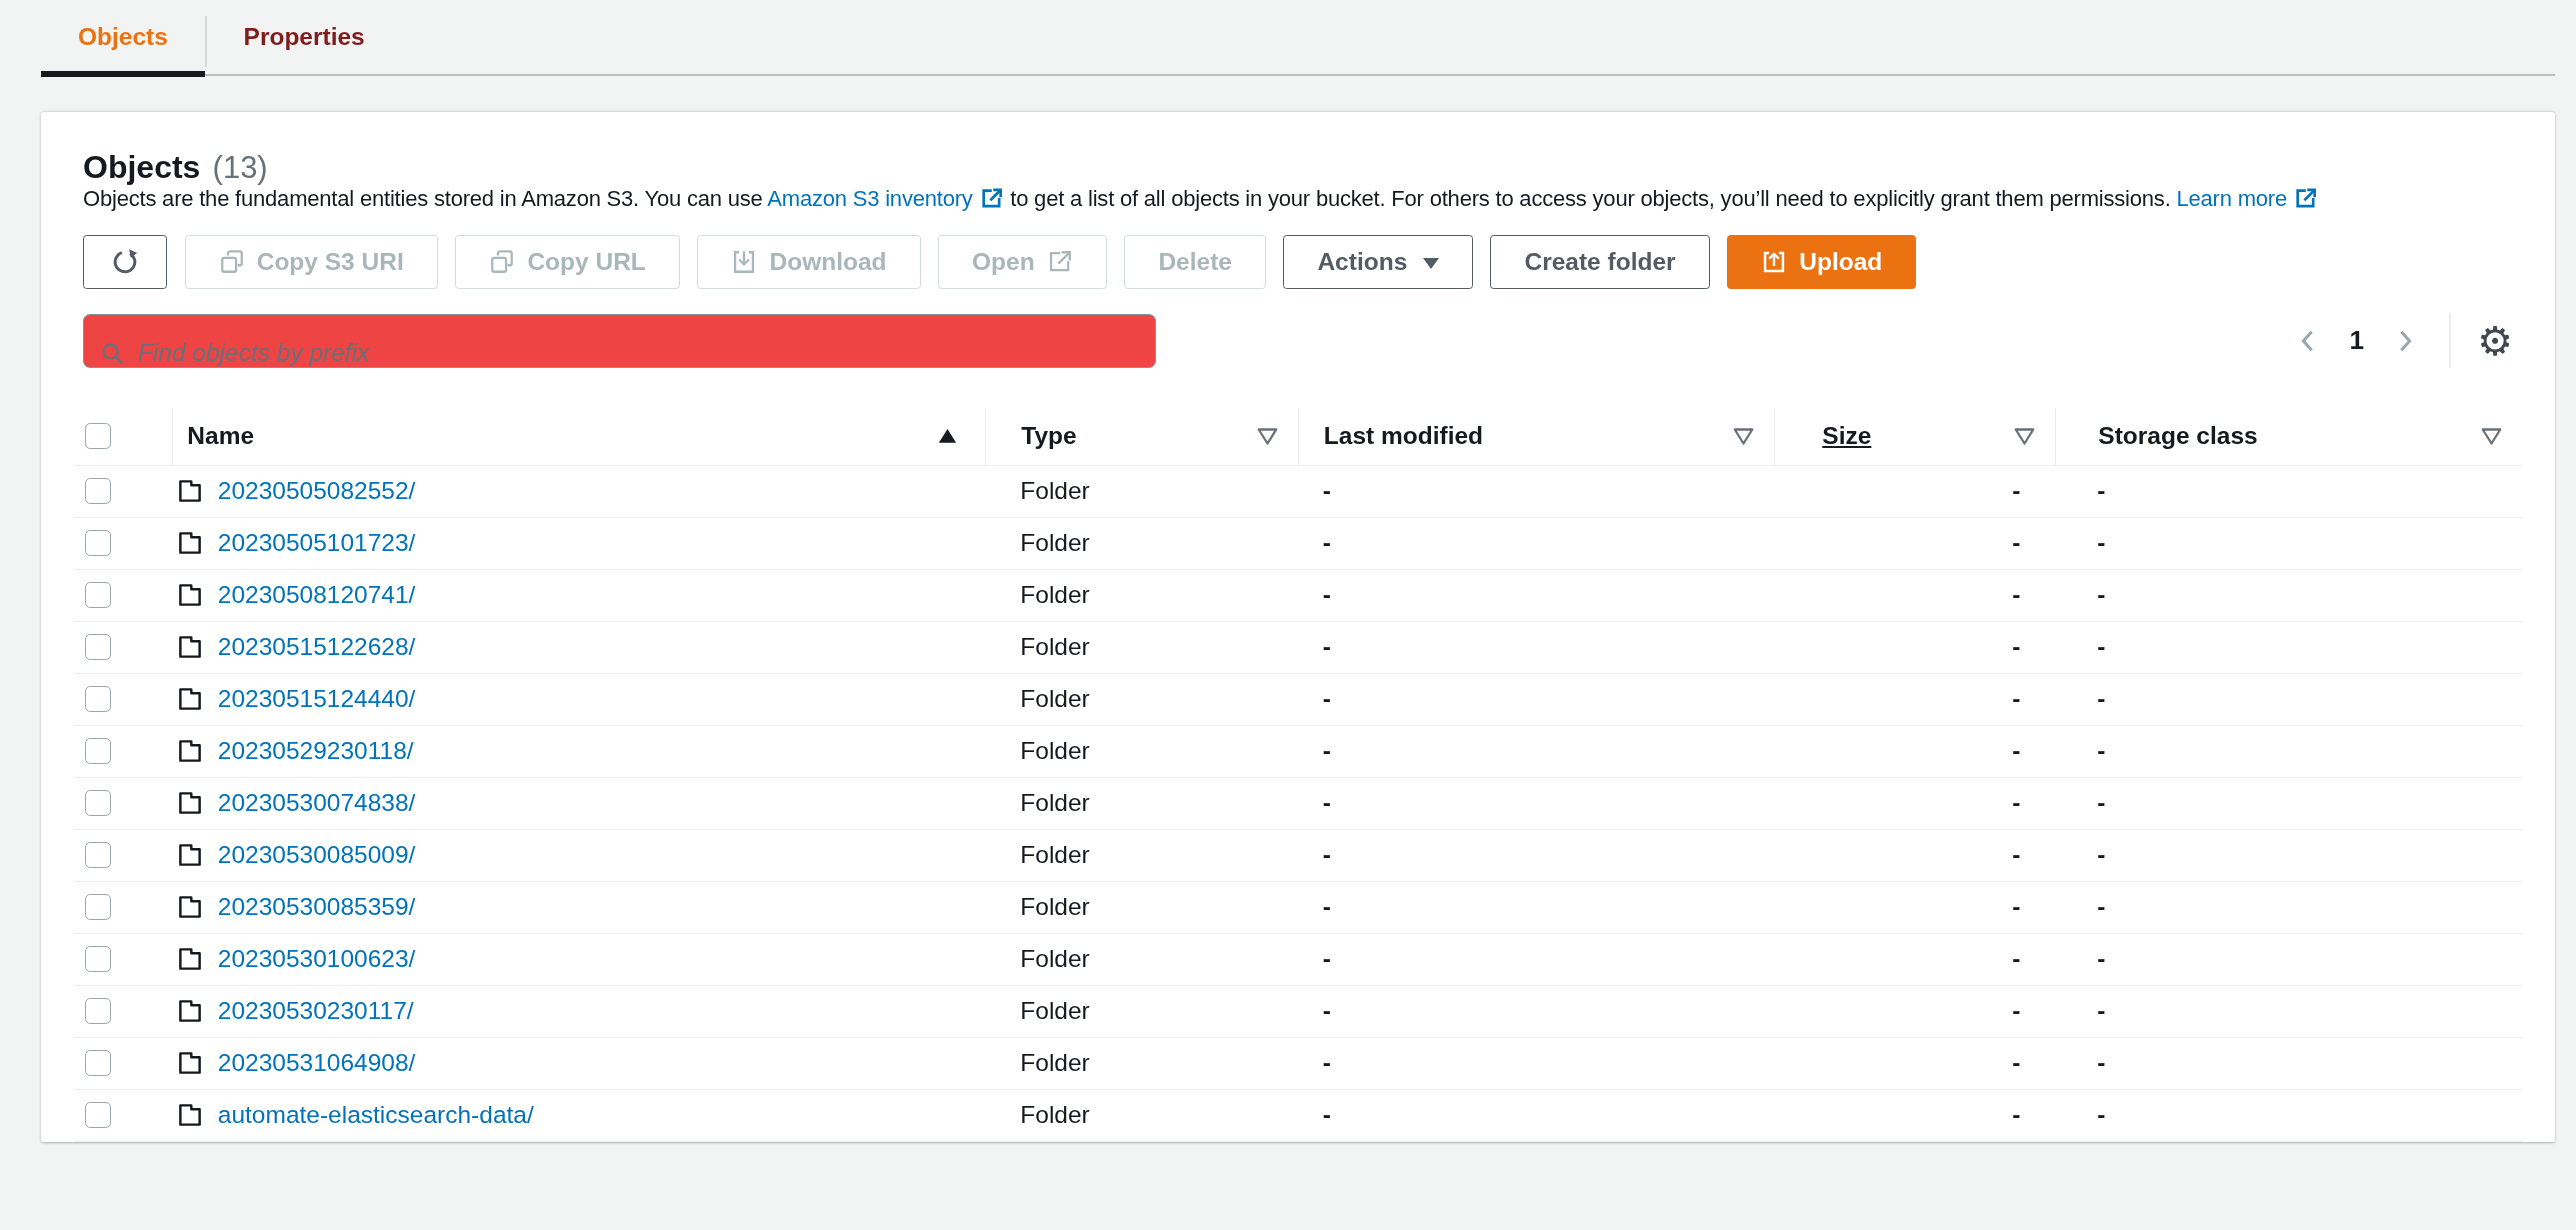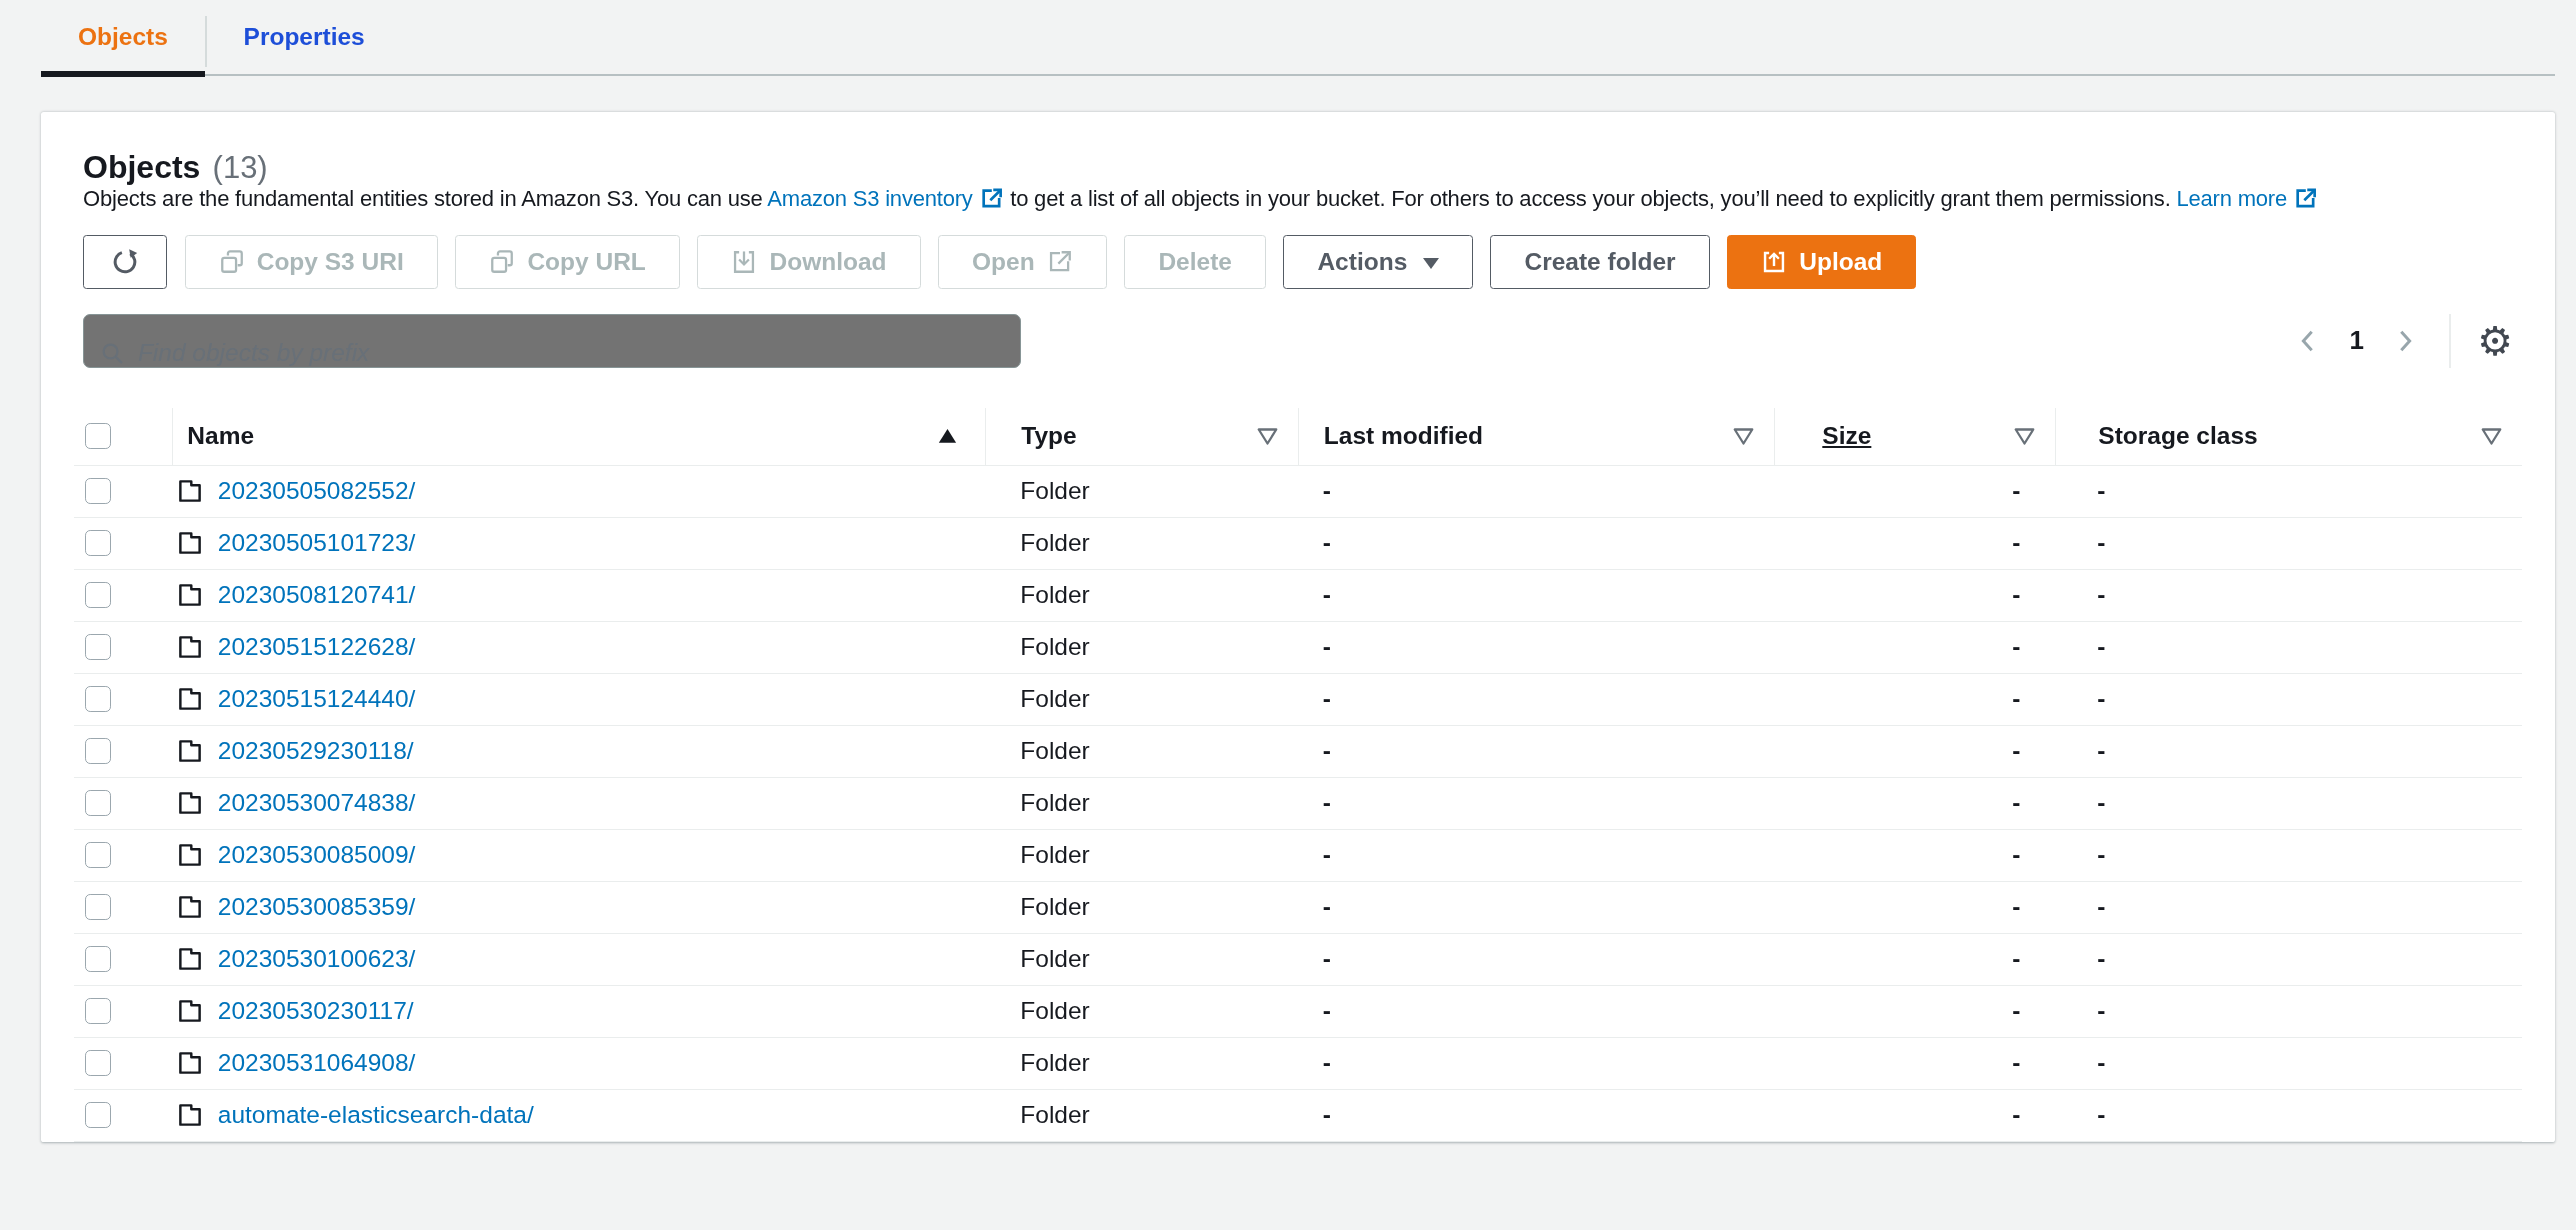--- a/index.html
+++ b/index.html
@@ -6,21 +6,21 @@
   html,body { width:2576px; height:1230px; overflow:hidden; }
   body {
     background:#F2F3F3;
     font-family:"Liberation Sans", sans-serif;
     color:#16191F;
   }
   
   .tabs-area { padding:0 21px 0 41px; }
   .tabs-row { display:flex; align-items:flex-end; border-bottom:2.6px solid #B7C0C2; }
   .tab {
-    font-size:24.5px; font-weight:700; color:#1d4ed8;
+    font-size:24.5px; font-weight:700; color:#7f1d1d;
     padding:23px 37px 23px; position:relative; cursor:pointer;
   }
   .tab.active { color:#EC7211; }
   .tab.active::after {
     content:""; position:absolute; left:0; right:0; bottom:-2.6px;
     height:6.1px; background:#16191F;
   }
   .tab-divider { width:1.7px; height:51px; background:#D5DBDB; align-self:center; margin-top:8.7px; }
   
   .card {
@@ -51,21 +51,21 @@
   .btn.disabled { border-color:#D5DBDB; color:#AAB7B8; cursor:default; }
   .btn.primary { background:#EC7211; border-color:#EC7211; color:#fff; }
   .btn.square { padding:0 26px; }
   .caret-down {
     width:0; height:0; border-left:8.7px solid transparent; border-right:8.7px solid transparent;
     border-top:11.4px solid currentColor; margin-left:15.7px; margin-top:2.6px;
   }
   
   .controls-row { margin-top:24.5px; display:flex; align-items:center; }
   .search-box {
-    width:938px; height:54px; background:#737373; border:1.7px solid #879596; border-radius:7px;
+    width:1073px; height:54px; background:#ef4444; border:1.7px solid #879596; border-radius:7px;
     display:flex; align-items:flex-end; padding:0 15.7px;
   }
   .search-box input {
     flex:1; border:none; outline:none; font-size:24.5px; margin-left:12.2px;
     font-family:"Liberation Sans",sans-serif; color:#16191F; background:transparent;
   }
   .search-box input::placeholder { color:#687078; font-style:italic; }
   .right-controls { margin-left:auto; display:flex; align-items:center; }
   .page-btn { background:none; border:none; cursor:pointer; display:flex; padding:5.2px; }
   .page-num { font-size:26px; font-weight:700; color:#16191F; margin:0 23px; }

